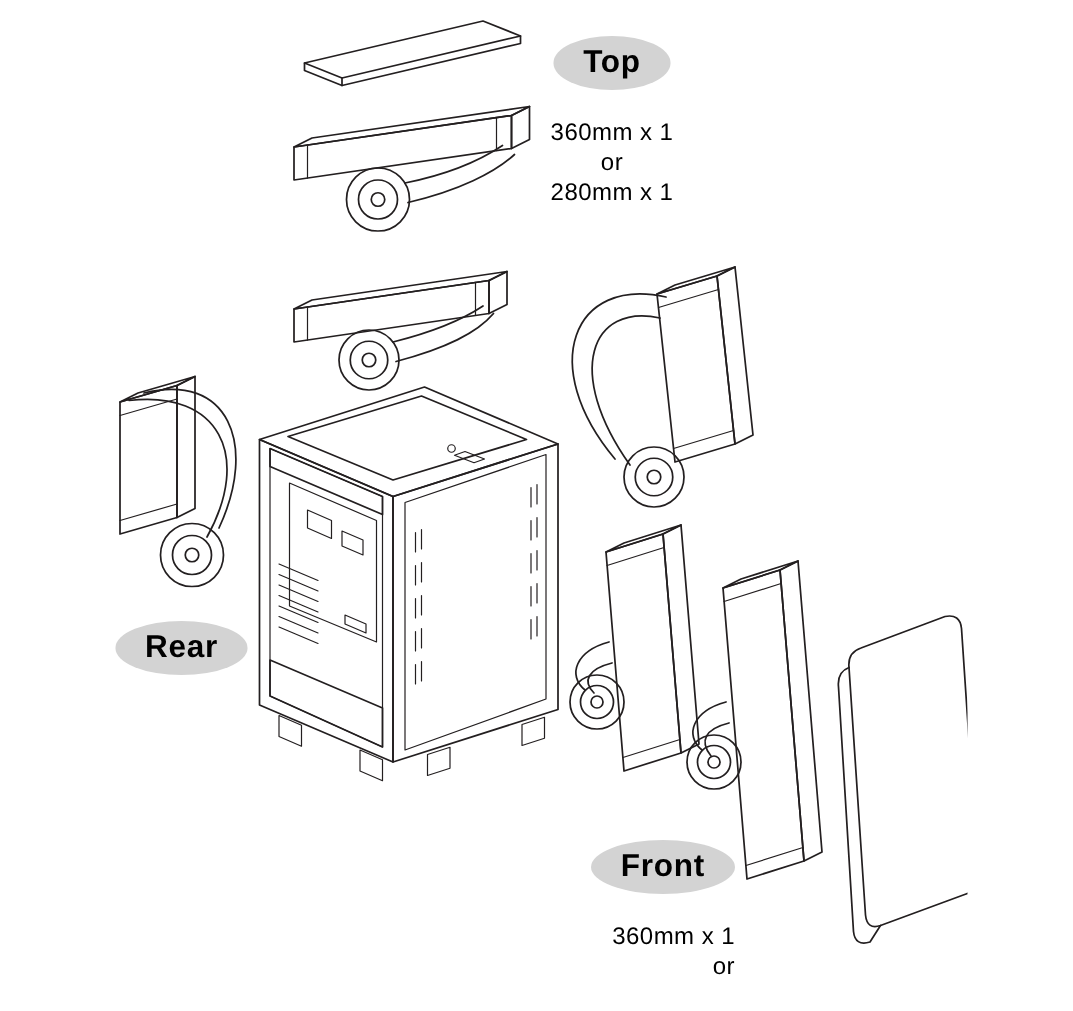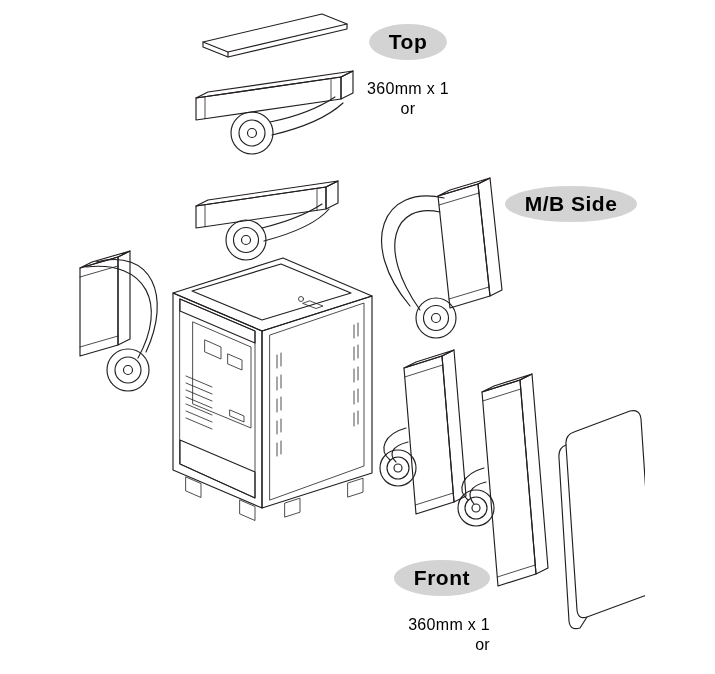--- a/index.html
+++ b/index.html
@@ -172,28 +172,29 @@
       </g>
 
     </g>
   </svg>
 
   <div class="callout" style="left:350px; top:24px; width:116px;">
     <div class="pill">Top</div>
     <div class="dims">
       <div>360mm x 1</div>
       <div>or</div>
+      <div>280mm x 1</div>
     </div>
   </div>
 
   <div class="callout" style="left:498px; top:186px; width:146px;">
-    <div class="pill">M/B Side</div>
   </div>
 
   <div class="callout" style="left:58px; top:414px; width:126px;">
+    <div class="pill">Rear</div>
   </div>
 
   <div class="callout" style="left:372px; top:560px; width:118px;text-align:right;">
     <div class="pill">Front</div>
     <div class="dims">
       <div>360mm x 1</div>
       <div>or</div>
     </div>
   </div>
 

